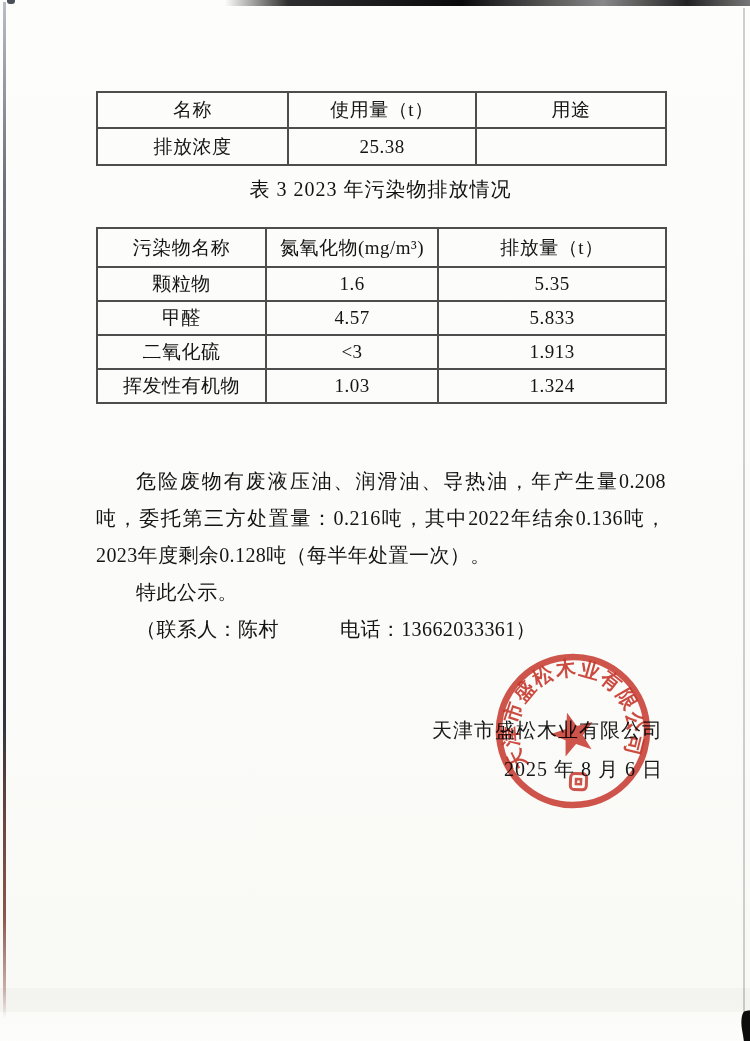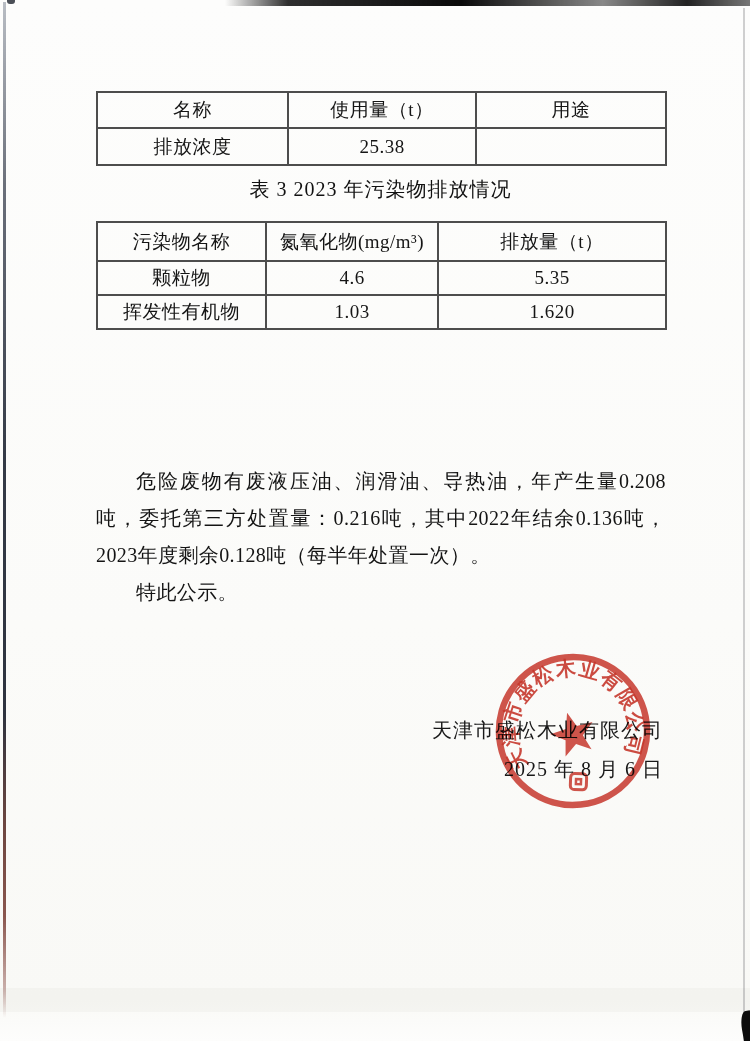--- a/index.html
+++ b/index.html
@@ -21,21 +21,21 @@
   .art-right{position:absolute;left:743px;top:8px;width:2px;height:1033px;background:rgba(150,150,152,.45);}
   .art-botright{position:absolute;right:-3px;bottom:-6px;width:11px;height:36px;background:#0c0c0c;border-radius:60% 0 0 20%/50% 0 0 20%;transform:rotate(-10deg);}
   .art-botband{position:absolute;left:0;top:988px;width:750px;height:24px;background:rgba(90,90,80,.04);}
   
   table.doc-table{border-collapse:collapse;table-layout:fixed;position:absolute;background:transparent;}
   table.doc-table th,table.doc-table td{
     border:2px solid #4d4d4d;text-align:center;vertical-align:middle;
     font-weight:normal;font-size:19px;color:#151515;padding:0;letter-spacing:.5px;}
   table.t1{left:96px;top:91px;width:569px;}
   table.t1 th{height:34px;} table.t1 td{height:35px;}
-  table.t2{left:96px;top:221px;width:569px;}
+  table.t2{left:96px;top:227px;width:569px;}
   table.t2 th{height:37px;} table.t2 td{height:32px;}
   .tbl-title{position:absolute;left:96px;top:176px;width:569px;text-align:center;
     font-size:20px;letter-spacing:1px;color:#111;}
   
   .bodytext{position:absolute;left:96px;top:463px;width:570px;font-size:20px;line-height:37px;
     color:#141414;text-align:justify;letter-spacing:.4px;}
   .bodytext p{margin:0;text-indent:2em;}
   
   .sig{position:absolute;right:87px;top:711px;text-align:right;font-size:20px;line-height:39px;color:#181818;letter-spacing:1px;}
   
@@ -82,34 +82,45 @@
         <col style="width:228px">
       </colgroup>
     <tbody>
         <tr>
       <th>污染物名称</th>
       <th>氮氧化物(mg/m³)</th>
       <th>排放量（t）</th>
     </tr>
     <tr>
       <td>颗粒物</td>
-      <td>4.6</td>
+      <td>1.6</td>
       <td>5.35</td>
+    </tr>
+    <tr>
+      <td>甲醛</td>
+      <td>4.57</td>
+      <td>5.833</td>
+    </tr>
+    <tr>
+      <td>二氧化硫</td>
+      <td>&lt;3</td>
+      <td>1.913</td>
     </tr>
     <tr>
       <td>挥发性有机物</td>
       <td>1.03</td>
-      <td>1.620</td>
+      <td>1.324</td>
     </tr>
   </tbody>
     </table>
 
   <div class="bodytext">
     <p>危险废物有废液压油、润滑油、导热油，年产生量0.208吨，委托第三方处置量：0.216吨，其中2022年结余0.136吨，2023年度剩余0.128吨（每半年处置一次）。</p>
     <p>特此公示。</p>
+    <p>（联系人：陈村　　　电话：13662033361）</p>
   </div>
 
   <div class="sig">
     <div>天津市盛松木业有限公司</div>
     <div>2025 年 8 月 6 日</div>
   </div>
 
   <svg class="stamp" viewBox="0 0 172 172">
     <g transform="rotate(-6 86 86)" fill="none">
       <circle cx="86" cy="86" r="74" stroke="#c5281c" stroke-width="6.5" stroke-opacity="0.85"></circle>

